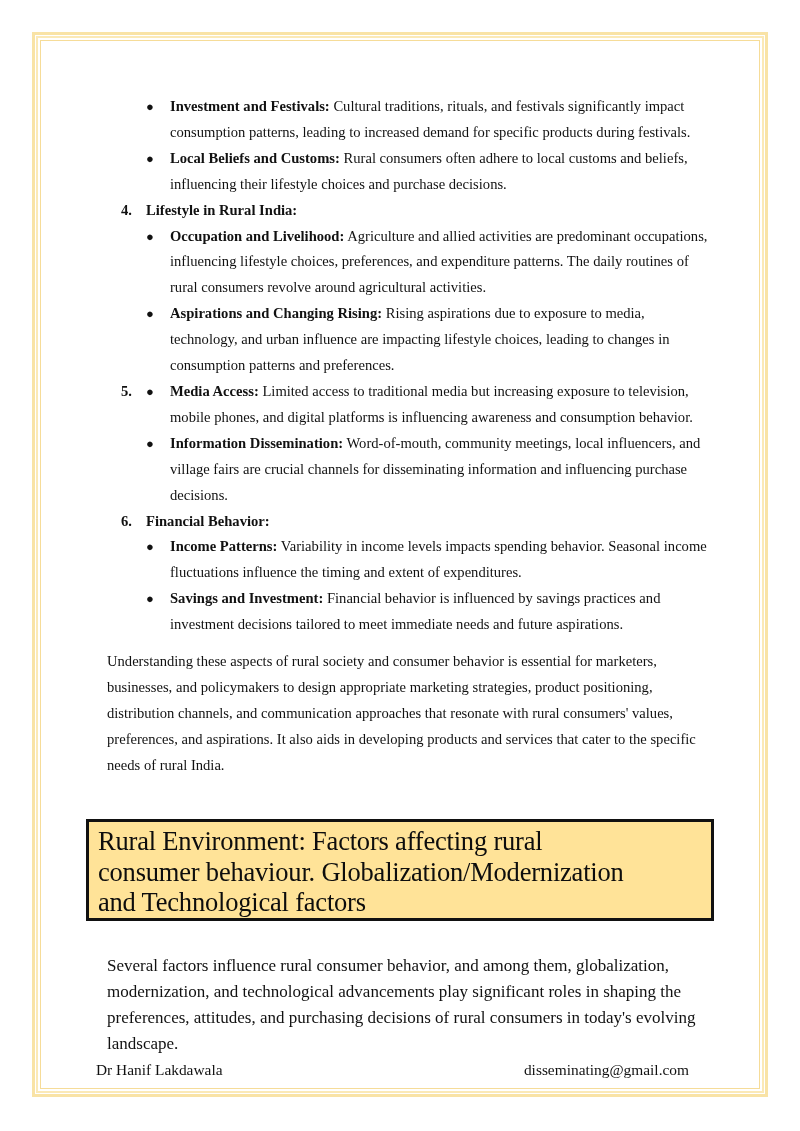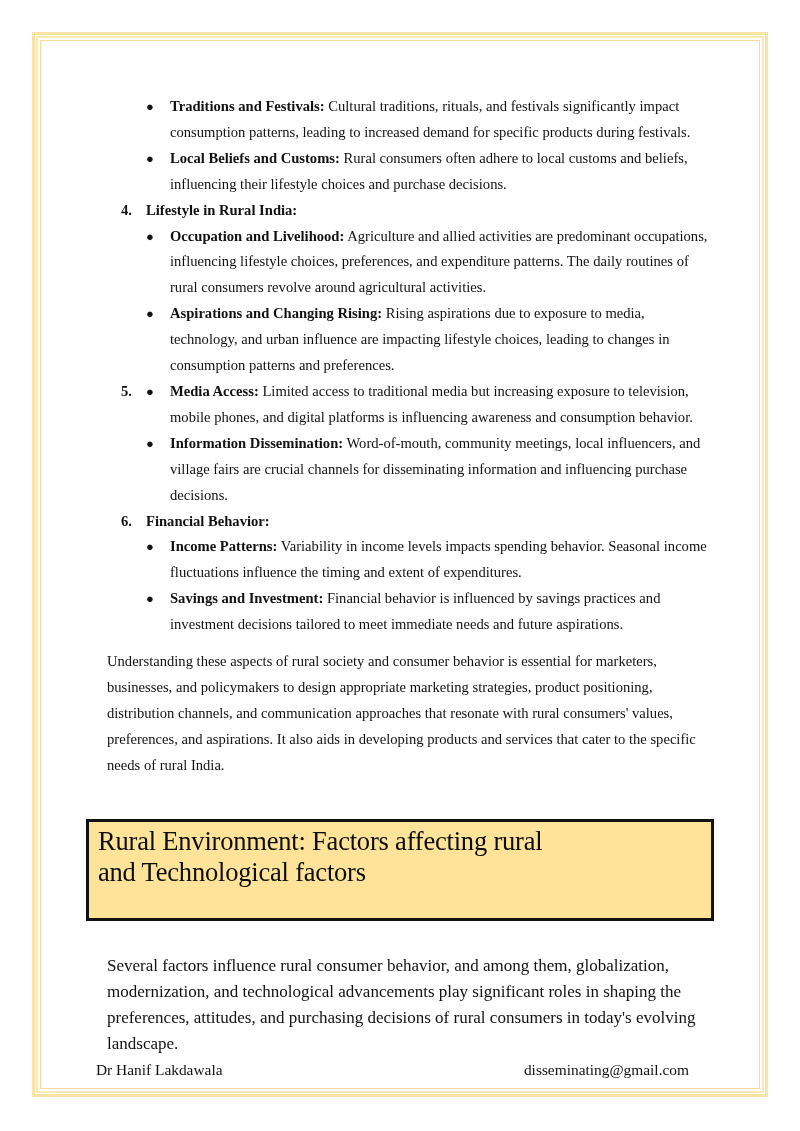--- a/index.html
+++ b/index.html
@@ -136,21 +136,21 @@
 
 <div class="frame-outer"></div>
 <div class="frame-mid"></div>
 <div class="frame-inner"></div>
 
 <div class="content">
 
   <ul class="bullets">
     <li>
       <span class="bullet">●</span>
-      <b>Traditions and Festivals:</b><span> Cultural traditions, rituals, and festivals significantly impact consumption patterns, leading to increased demand for specific products during festivals.</span>
+      <b>Investment and Festivals:</b><span> Cultural traditions, rituals, and festivals significantly impact consumption patterns, leading to increased demand for specific products during festivals.</span>
     </li>
     <li>
       <span class="bullet">●</span>
       <b>Local Beliefs and Customs:</b><span> Rural consumers often adhere to local customs and beliefs, influencing their lifestyle choices and purchase decisions.</span>
     </li>
   </ul>
 
   <ol class="numbered">
     <li>
       <div class="num-head">
@@ -199,20 +199,21 @@
         </li>
       </ul>
     </li>
   </ol>
 
   <p class="para">Understanding these aspects of rural society and consumer behavior is essential for marketers, businesses, and policymakers to design appropriate marketing strategies, product positioning, distribution channels, and communication approaches that resonate with rural consumers' values, preferences, and aspirations. It also aids in developing products and services that cater to the specific needs of rural India.</p>
 </div>
 
 <div class="heading-box">
   <div>Rural Environment: Factors affecting rural</div>
+  <div>consumer behaviour. Globalization/Modernization</div>
   <div>and Technological factors</div>
 </div>
 
 <p class="intro-para para">Several factors influence rural consumer behavior, and among them, globalization, modernization, and technological advancements play significant roles in shaping the preferences, attitudes, and purchasing decisions of rural consumers in today's evolving landscape.</p>
 
 <div class="footer">
   <span>Dr Hanif Lakdawala</span>
   <span>disseminating@gmail.com</span>
 </div>
 

